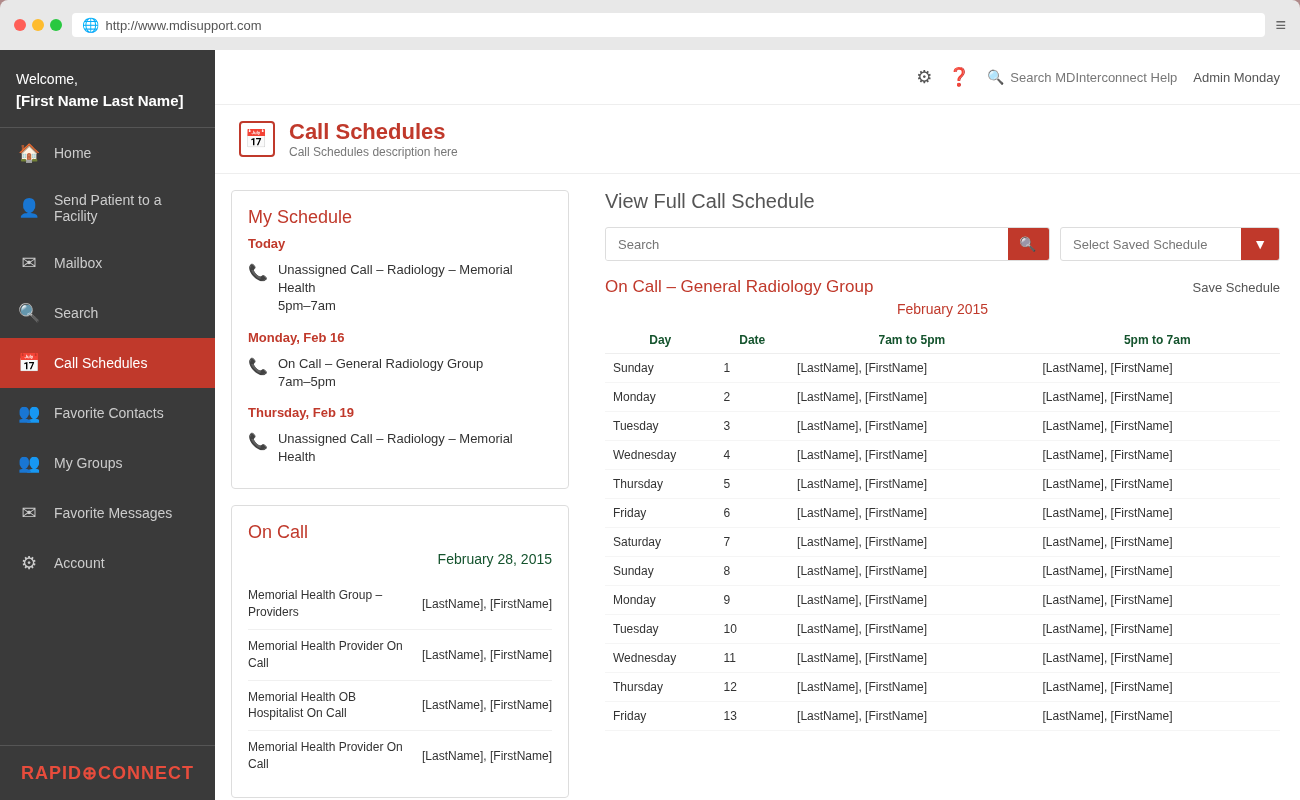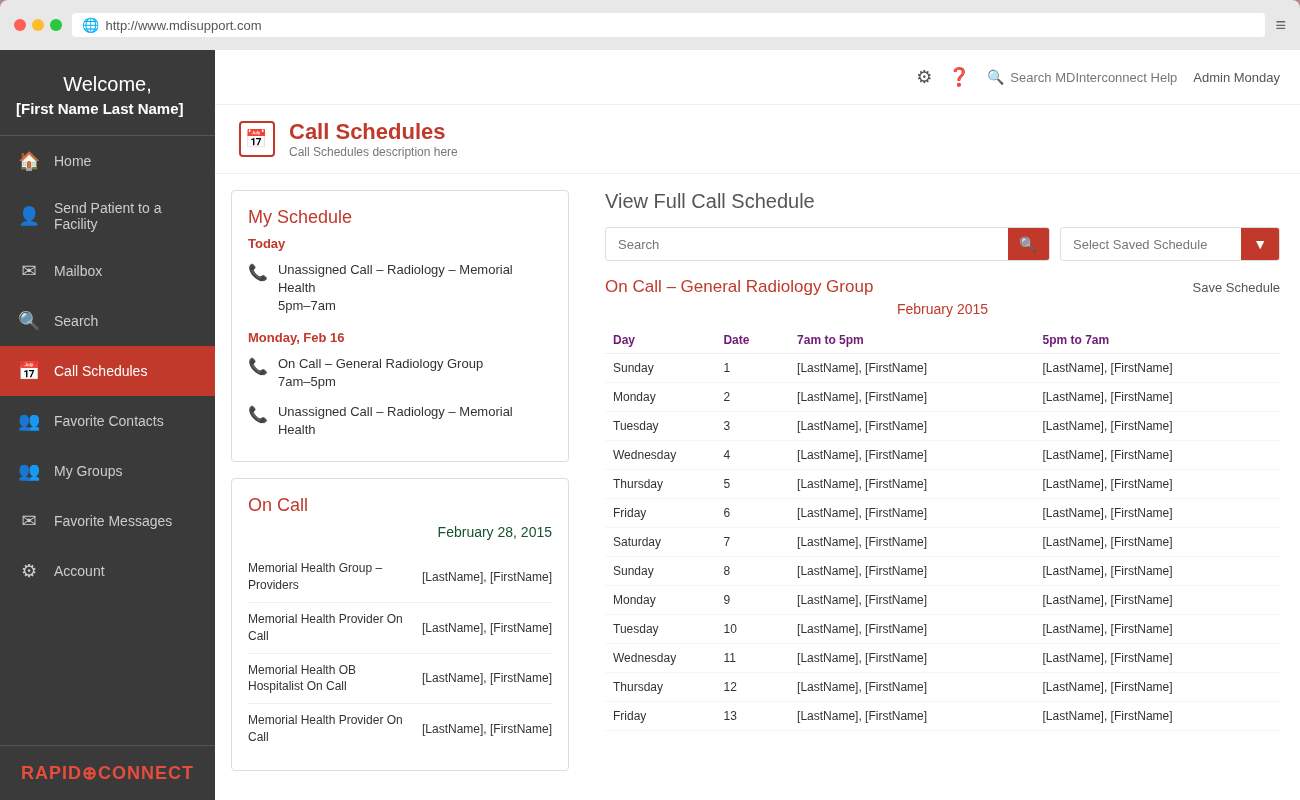--- a/index.html
+++ b/index.html
@@ -44,21 +44,21 @@
       flex-shrink: 0;
       height: 100%;
     }
     .sidebar-welcome {
       padding: 20px 16px 16px;
       color: white;
       font-size: 14px;
       line-height: 1.4;
       border-bottom: 1px solid #555;
     }
-    .sidebar-welcome .welcome-text { font-size: 20px; text-align: center; }
+    .sidebar-welcome .welcome-text { font-size: 14px; }
     .sidebar-welcome .name { font-weight: bold; font-size: 15px; }
     .sidebar-nav { flex: 1; display: flex; flex-direction: column; }
     .nav-item {
       display: flex; align-items: center; gap: 14px;
       padding: 14px 18px;
       color: #ccc;
       cursor: pointer;
       font-size: 14px;
       transition: background 0.2s;
     }
@@ -208,21 +208,21 @@
       display: flex; justify-content: space-between; align-items: center;
       margin-bottom: 4px;
     }
     .schedule-group-title { color: #c0392b; font-size: 17px; font-weight: 500; }
     .save-schedule { color: #555; font-size: 13px; cursor: pointer; }
     .schedule-month { color: #c0392b; text-align: center; font-size: 14px; margin-bottom: 10px; }
 
     
     .schedule-table { width: 100%; border-collapse: collapse; }
     .schedule-table th {
-      text-align: left; font-size: 12px; color: #701a75;
+      text-align: center; font-size: 12px; color: #14532d;
       font-weight: 600; padding: 6px 8px;
       border-bottom: 1px solid #eee;
     }
     .schedule-table td {
       font-size: 12px; color: #333; padding: 7px 8px;
       border-bottom: 1px solid #f5f5f5;
     }
     .schedule-table .col-day { width: 90px; }
     .schedule-table .col-date { width: 60px; }
     .schedule-table .col-shift1 { width: 200px; }
@@ -327,20 +327,21 @@
             <div class="phone-icon">📞</div>
             <div class="schedule-item-text">Unassigned Call – Radiology – Memorial Health<br>5pm–7am</div>
           </div>
 
           <div class="schedule-date">Monday, Feb 16</div>
           <div class="schedule-item">
             <div class="phone-icon">📞</div>
             <div class="schedule-item-text">On Call – General Radiology Group<br>7am–5pm</div>
           </div>
 
+          <div class="schedule-date">Thursday, Feb 19</div>
           <div class="schedule-item">
             <div class="phone-icon">📞</div>
             <div class="schedule-item-text">Unassigned Call – Radiology – Memorial Health</div>
           </div>
         </div>
 
         <div class="card">
           <div class="card-title">On Call</div>
           <div class="oncall-date">February 28, 2015</div>
           <div>

